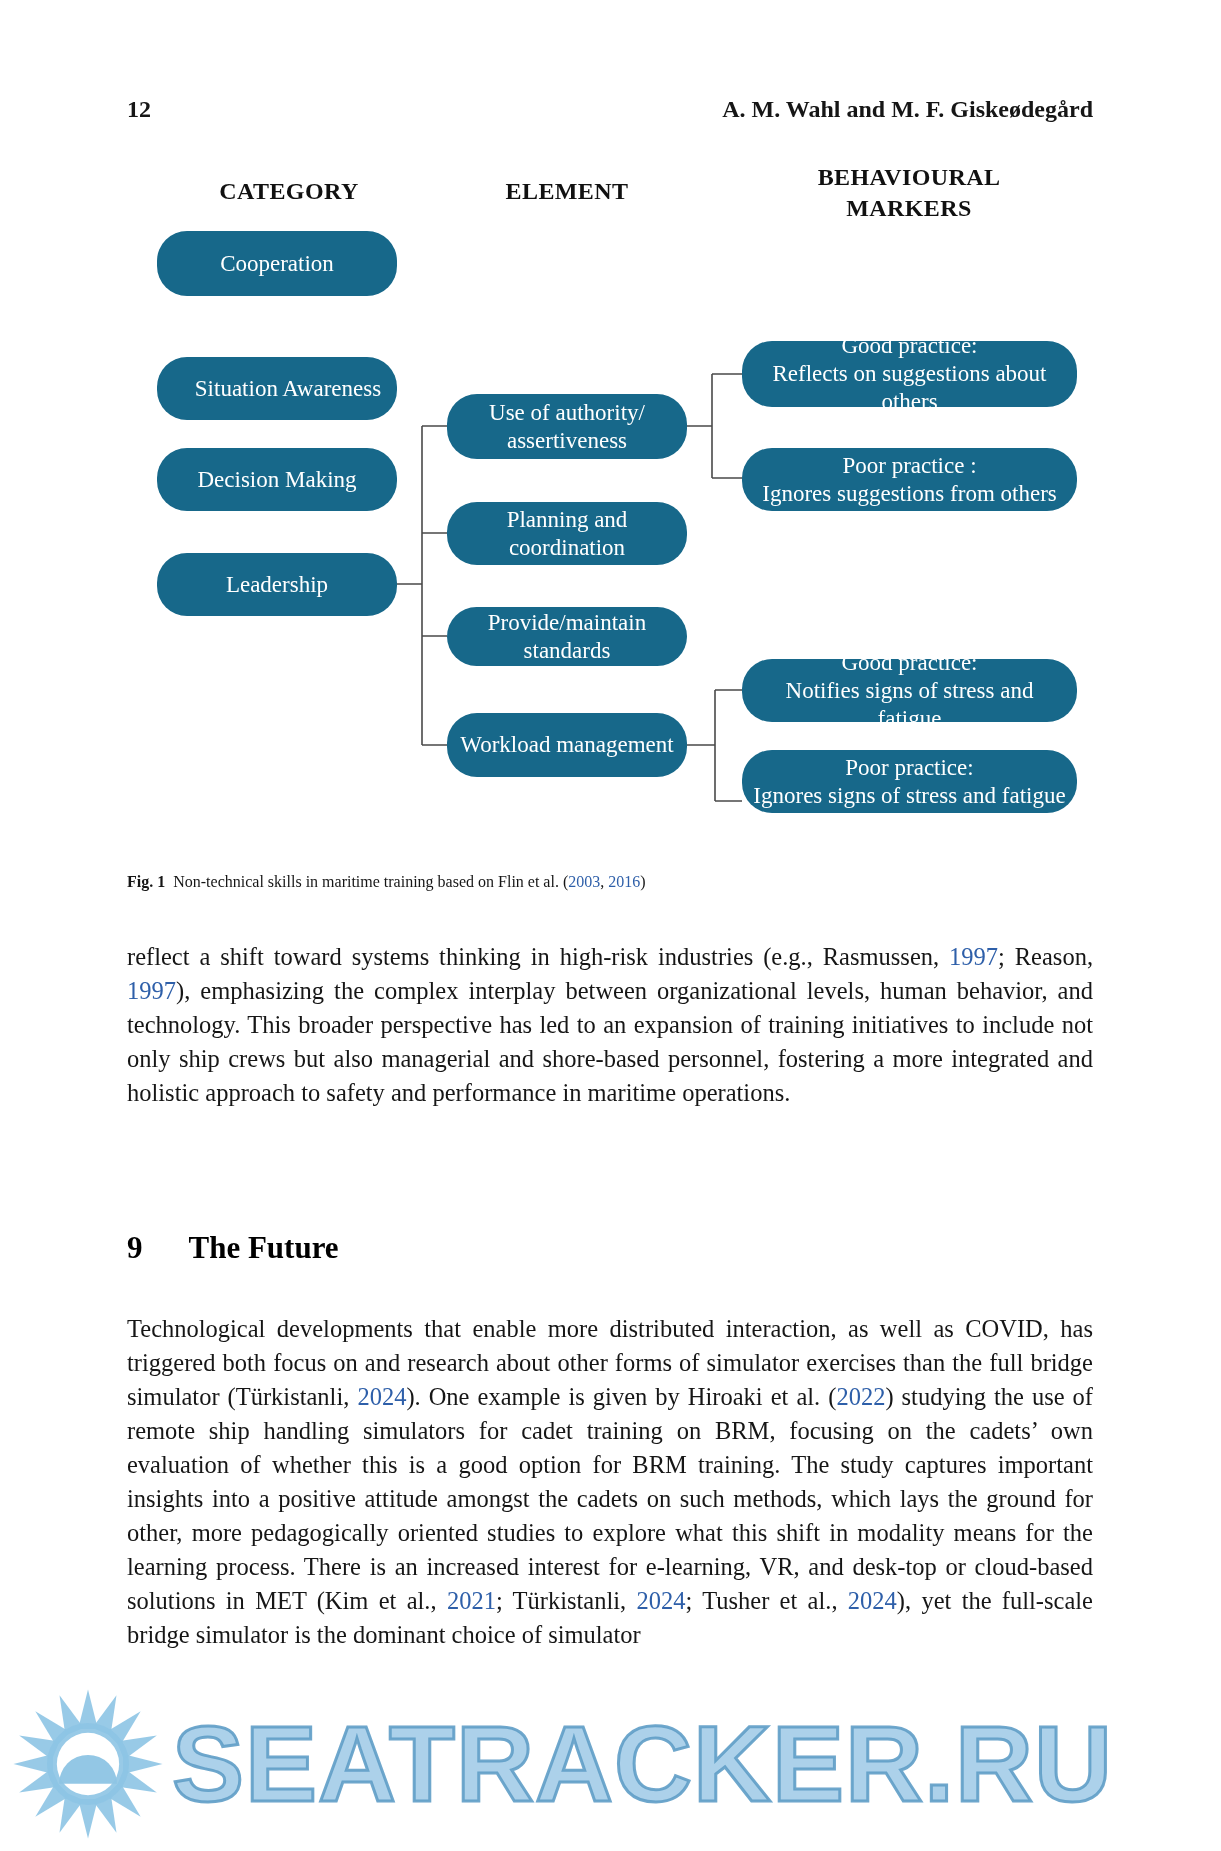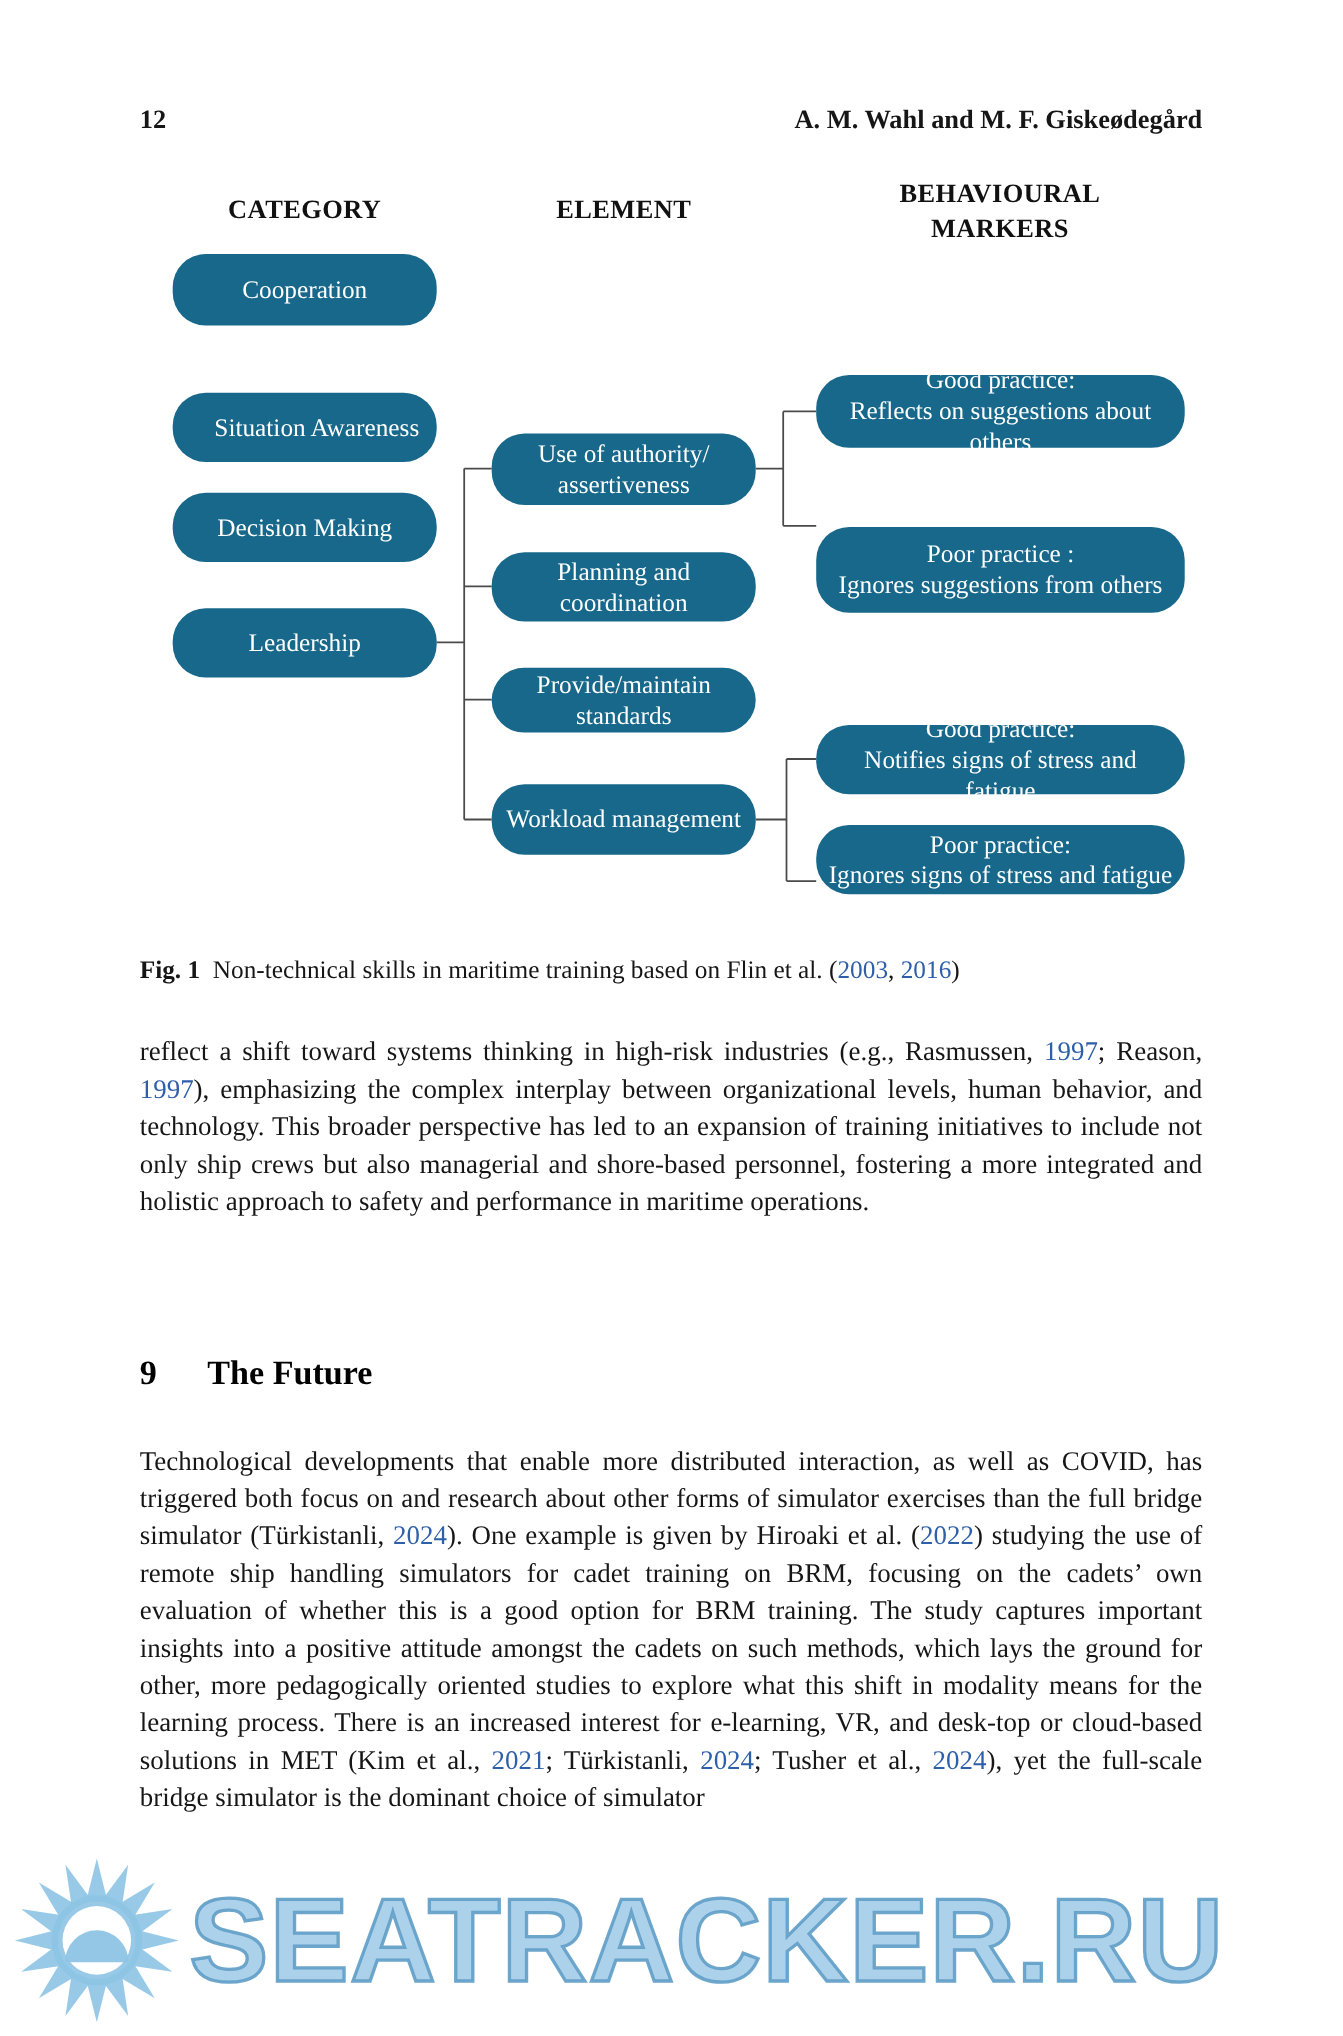--- a/index.html
+++ b/index.html
@@ -27,21 +27,21 @@
   .box {
     position:absolute; background:var(--box-color, #17688a); color:#ffffff;
     display:flex; flex-direction:column; align-items:center; justify-content:center;
     text-align:center; font-size:23px; line-height:28px; padding:4px 10px;border-radius:30px;
   }
   .cat-col  { left:30px;  width:240px; }
   .elem-col { left:320px; width:240px; }
   .mark-col { left:615px; width:335px; }
 
   
-  .caption { position:absolute; top:866px; left:127px; width:966px; font-size:23px; line-height:32px; }
+  .caption { position:absolute; top:866px; left:127px; width:966px; font-size:16px; line-height:32px; }
 
   
   .para {
     position:absolute; left:127px; width:966px;
     font-size:24.5px; line-height:34px; text-align:justify;
   }
   .para-1 { top:940px; }
   .para-2 { top:1312px; }
   .link { color:var(--link-color, #2e5fa9); cursor:pointer; }
   .b { font-weight:bold; }
@@ -74,21 +74,21 @@
   </div>
 
   <div class="diagram">
 
     <svg class="connectors" viewBox="0 0 966 695" fill="none" stroke="#4a4a4a" stroke-width="1.6">
       <path d="M270,424 H295 M295,266 V585 M295,266 H320 M295,373 H320 M295,476 H320 M295,585 H320"></path>
       <path d="M560,266 H585 M585,214 V318 M585,214 H615 M585,318 H615"></path>
       <path d="M560,585 H588 M588,530 V641 M588,530 H615 M588,641 H615"></path>
     </svg>
 
-    <div class="col-header" style="left:30px; top:16px; width:240px;">CATEGORY</div>
+    <div class="col-header" style="left:42px; top:16px; width:240px;">CATEGORY</div>
     <div class="col-header" style="left:320px; top:16px; width:240px;">ELEMENT</div>
     <div class="col-header" style="left:672px; top:2px; width:220px;">BEHAVIOURAL MARKERS</div>
 
     <div class="box cat-col" style="top:71px;  height:65px;">
       <span>Cooperation</span>
     </div>
     <div class="box cat-col" style="top:197px; height:63px;padding-left:32px;">
       <span>Situation Awareness</span>
     </div>
     <div class="box cat-col" style="top:288px; height:63px;">
@@ -108,21 +108,21 @@
       <span>Provide/maintain standards</span>
     </div>
     <div class="box elem-col" style="top:553px; height:64px;">
       <span>Workload management</span>
     </div>
 
     <div class="box mark-col" style="top:181px; height:66px;">
       <span>Good practice:</span>
       <span>Reflects on suggestions about others</span>
     </div>
-    <div class="box mark-col" style="top:288px; height:78px;margin-top:31px;">
+    <div class="box mark-col" style="top:288px; height:63px;">
       <span>Poor practice :</span>
       <span>Ignores suggestions from others</span>
     </div>
     <div class="box mark-col" style="top:499px; height:63px;">
       <span>Good practice:</span>
       <span>Notifies signs of stress and fatigue</span>
     </div>
     <div class="box mark-col" style="top:590px; height:63px;">
       <span>Poor practice:</span>
       <span>Ignores signs of stress and fatigue</span>

